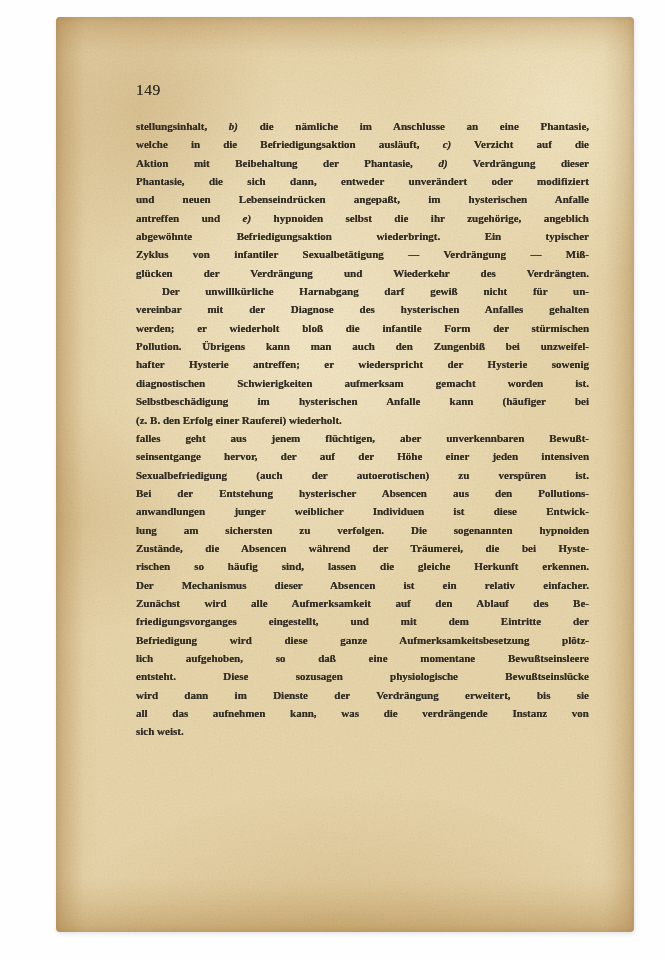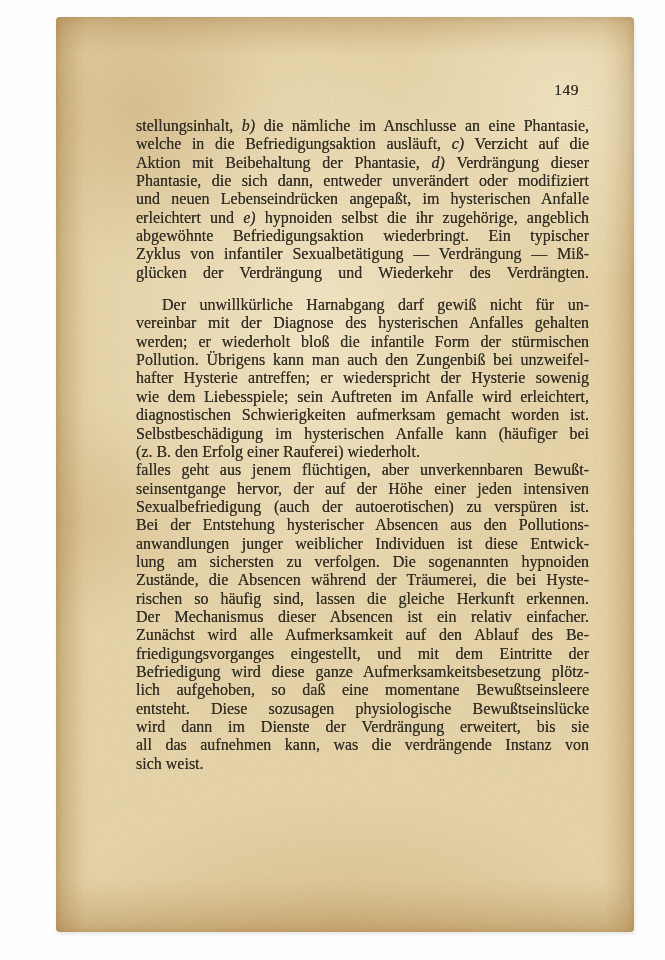--- a/index.html
+++ b/index.html
@@ -43,44 +43,45 @@
     mix-blend-mode: multiply;
     opacity: 0.14;
     pointer-events: none;
   }
   .content {
     position: relative;
     padding: 64px 45px 0 80px;
     color: #332e25;
   }
   .page-number {
-    text-align: right;
+    text-align: left;
     padding-right: 10px;
     font-size: 15.5px;
     line-height: 18px;
     height: 18px;
     letter-spacing: 0.5px;
     text-shadow: 0 0 0.5px rgba(51,46,37,0.85);
   }
   .text-block {
     margin-top: 18px;
     width: 453px;
   }
   .para { margin: 0; padding: 0; }
   .line {
-    font-size: 16px;
+    font-size: 11px;
     height: 18.35px;
     line-height: 18.35px;
     text-align: justify;
     text-align-last: justify;
     text-shadow: 0 0 0.55px rgba(51,46,37,0.85);
     overflow: visible;
     white-space: normal;
+    font-weight: bold;
   }
-  .line.indent { padding-left: 26px; margin-top: 14px; }
+  .line.indent { padding-left: 26px; }
   .line.no-just { text-align: center; text-align-last: left; }
   .line i { font-style: italic; }
 </style>
 </head>
 <body>
 
 <div class="scan">
   <div class="page">
     <svg class="grain" width="578" height="915" preserveAspectRatio="none" xmlns="http://www.w3.org/2000/svg">
       <filter id="paperNoise" x="0" y="0" width="100%" height="100%">
@@ -91,32 +92,31 @@
     </svg>
     <div class="content">
       <div class="page-number">149</div>
       <div class="text-block">
           <div class="para">
             <div class="line"><span>stellungsinhalt, </span><i>b)</i><span> die nämliche im Anschlusse an eine Phantasie,</span></div>
             <div class="line"><span>welche in die Befriedigungsaktion ausläuft, </span><i>c)</i><span> Verzicht auf die</span></div>
             <div class="line"><span>Aktion mit Beibehaltung der Phantasie, </span><i>d)</i><span> Verdrängung dieser</span></div>
             <div class="line"><span>Phantasie, die sich dann, entweder unverändert oder modifiziert</span></div>
             <div class="line"><span>und neuen Lebenseindrücken angepaßt, im hysterischen Anfalle</span></div>
-            <div class="line"><span>erleichtert und </span><i>e)</i><span> hypnoiden selbst die ihr zugehörige, angeblich</span></div>
+            <div class="line"><span>antreffen und </span><i>e)</i><span> hypnoiden selbst die ihr zugehörige, angeblich</span></div>
             <div class="line"><span>abgewöhnte Befriedigungsaktion wiederbringt.  Ein typischer</span></div>
             <div class="line"><span>Zyklus von infantiler Sexualbetätigung — Verdrängung — Miß-</span></div>
             <div class="line"><span>glücken der Verdrängung und Wiederkehr des Verdrängten.</span></div>
           </div>
           <div class="para">
             <div class="line indent"><span>Der unwillkürliche Harnabgang darf gewiß nicht für un-</span></div>
             <div class="line"><span>vereinbar mit der Diagnose des hysterischen Anfalles gehalten</span></div>
             <div class="line"><span>werden; er wiederholt bloß die infantile Form der stürmischen</span></div>
             <div class="line"><span>Pollution. Übrigens kann man auch den Zungenbiß bei unzweifel-</span></div>
             <div class="line"><span>hafter Hysterie antreffen; er wiederspricht der Hysterie sowenig</span></div>
-            <div class="line"><span>wie dem Liebesspiele; sein Auftreten im Anfalle wird erleichtert,</span></div>
             <div class="line"><span>diagnostischen Schwierigkeiten aufmerksam gemacht worden ist.</span></div>
             <div class="line"><span>Selbstbeschädigung im hysterischen Anfalle kann (häufiger bei</span></div>
             <div class="line no-just"><span>(z. B. den Erfolg einer Rauferei) wiederholt.</span></div>
           </div>
           <div class="para">
             <div class="line"><span>falles geht aus jenem flüchtigen, aber unverkennbaren Bewußt-</span></div>
             <div class="line"><span>seinsentgange hervor, der auf der Höhe einer jeden intensiven</span></div>
             <div class="line"><span>Sexualbefriedigung (auch der autoerotischen) zu verspüren ist.</span></div>
             <div class="line"><span>Bei der Entstehung hysterischer Absencen aus den Pollutions-</span></div>
             <div class="line"><span>anwandlungen junger weiblicher Individuen ist diese Entwick-</span></div>

